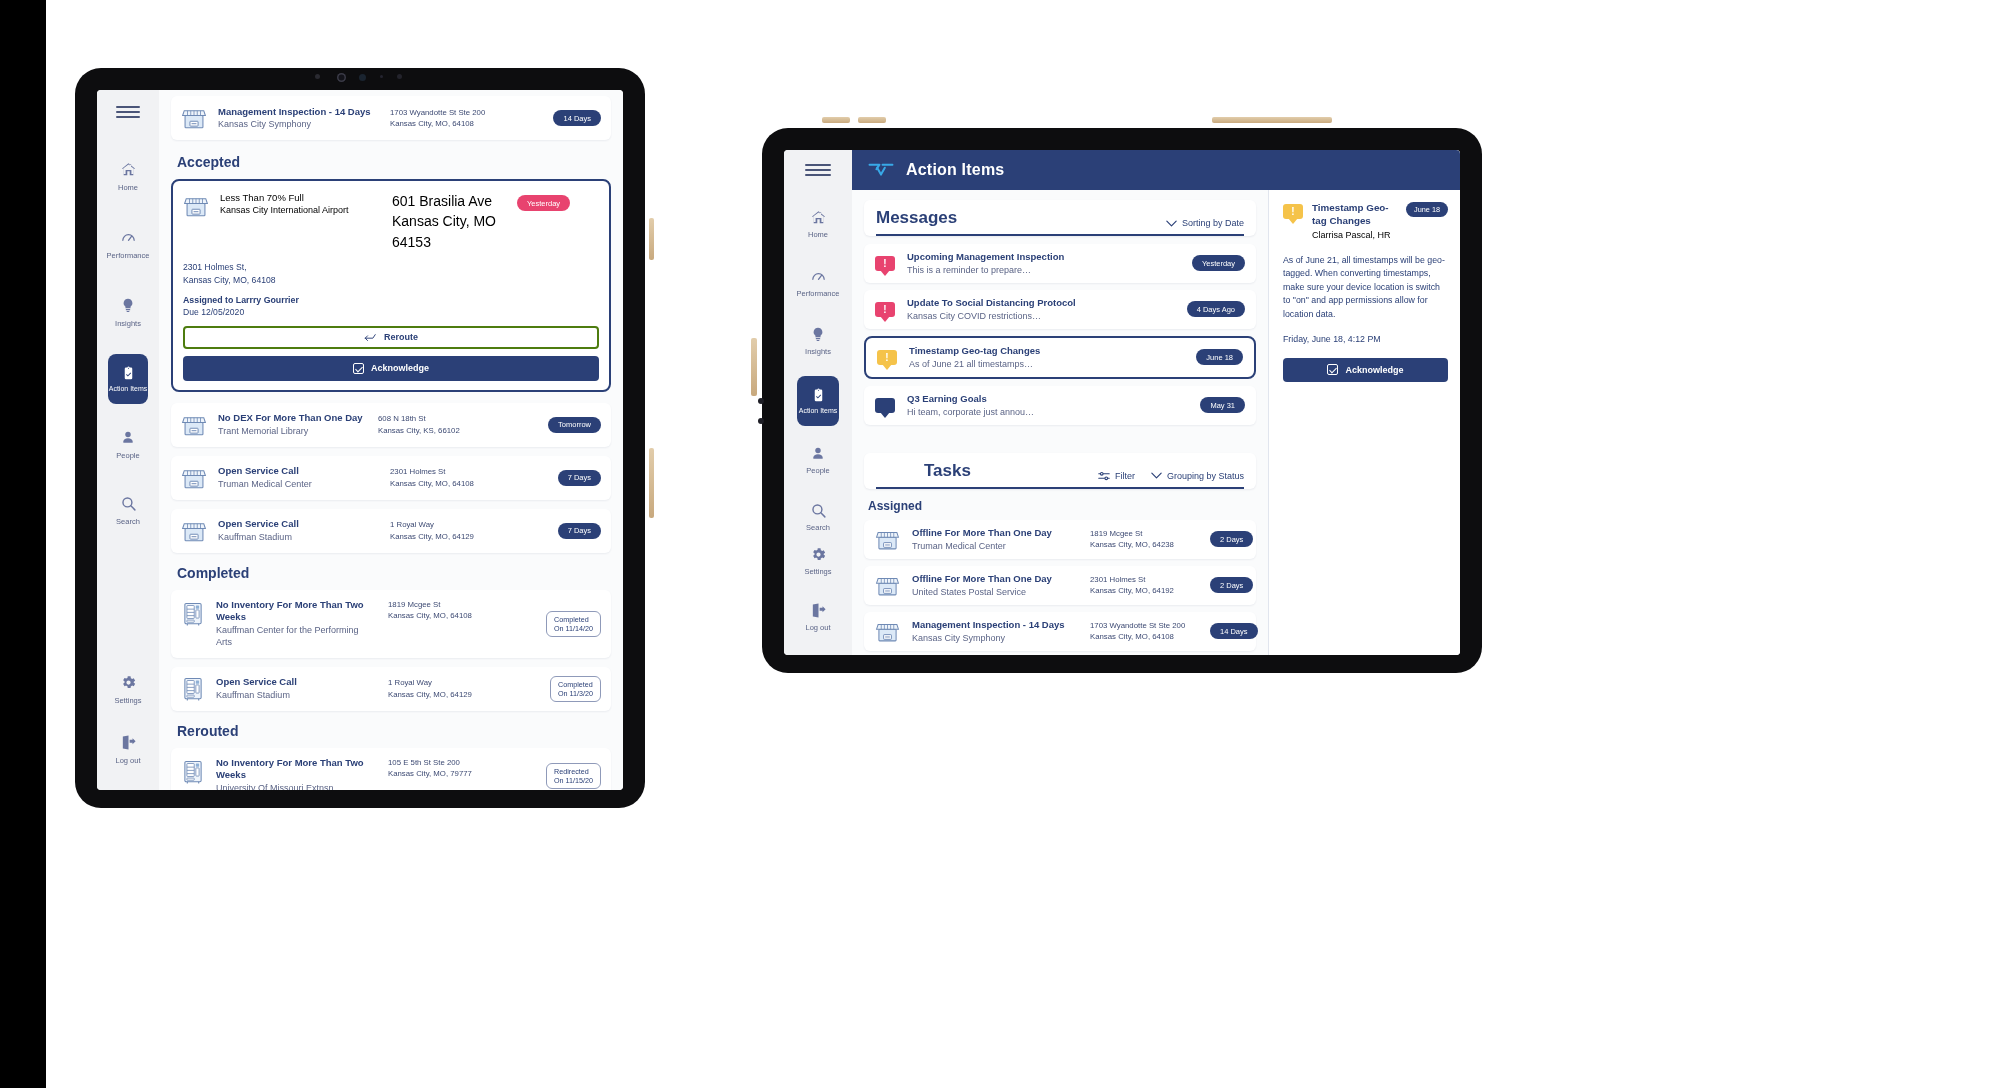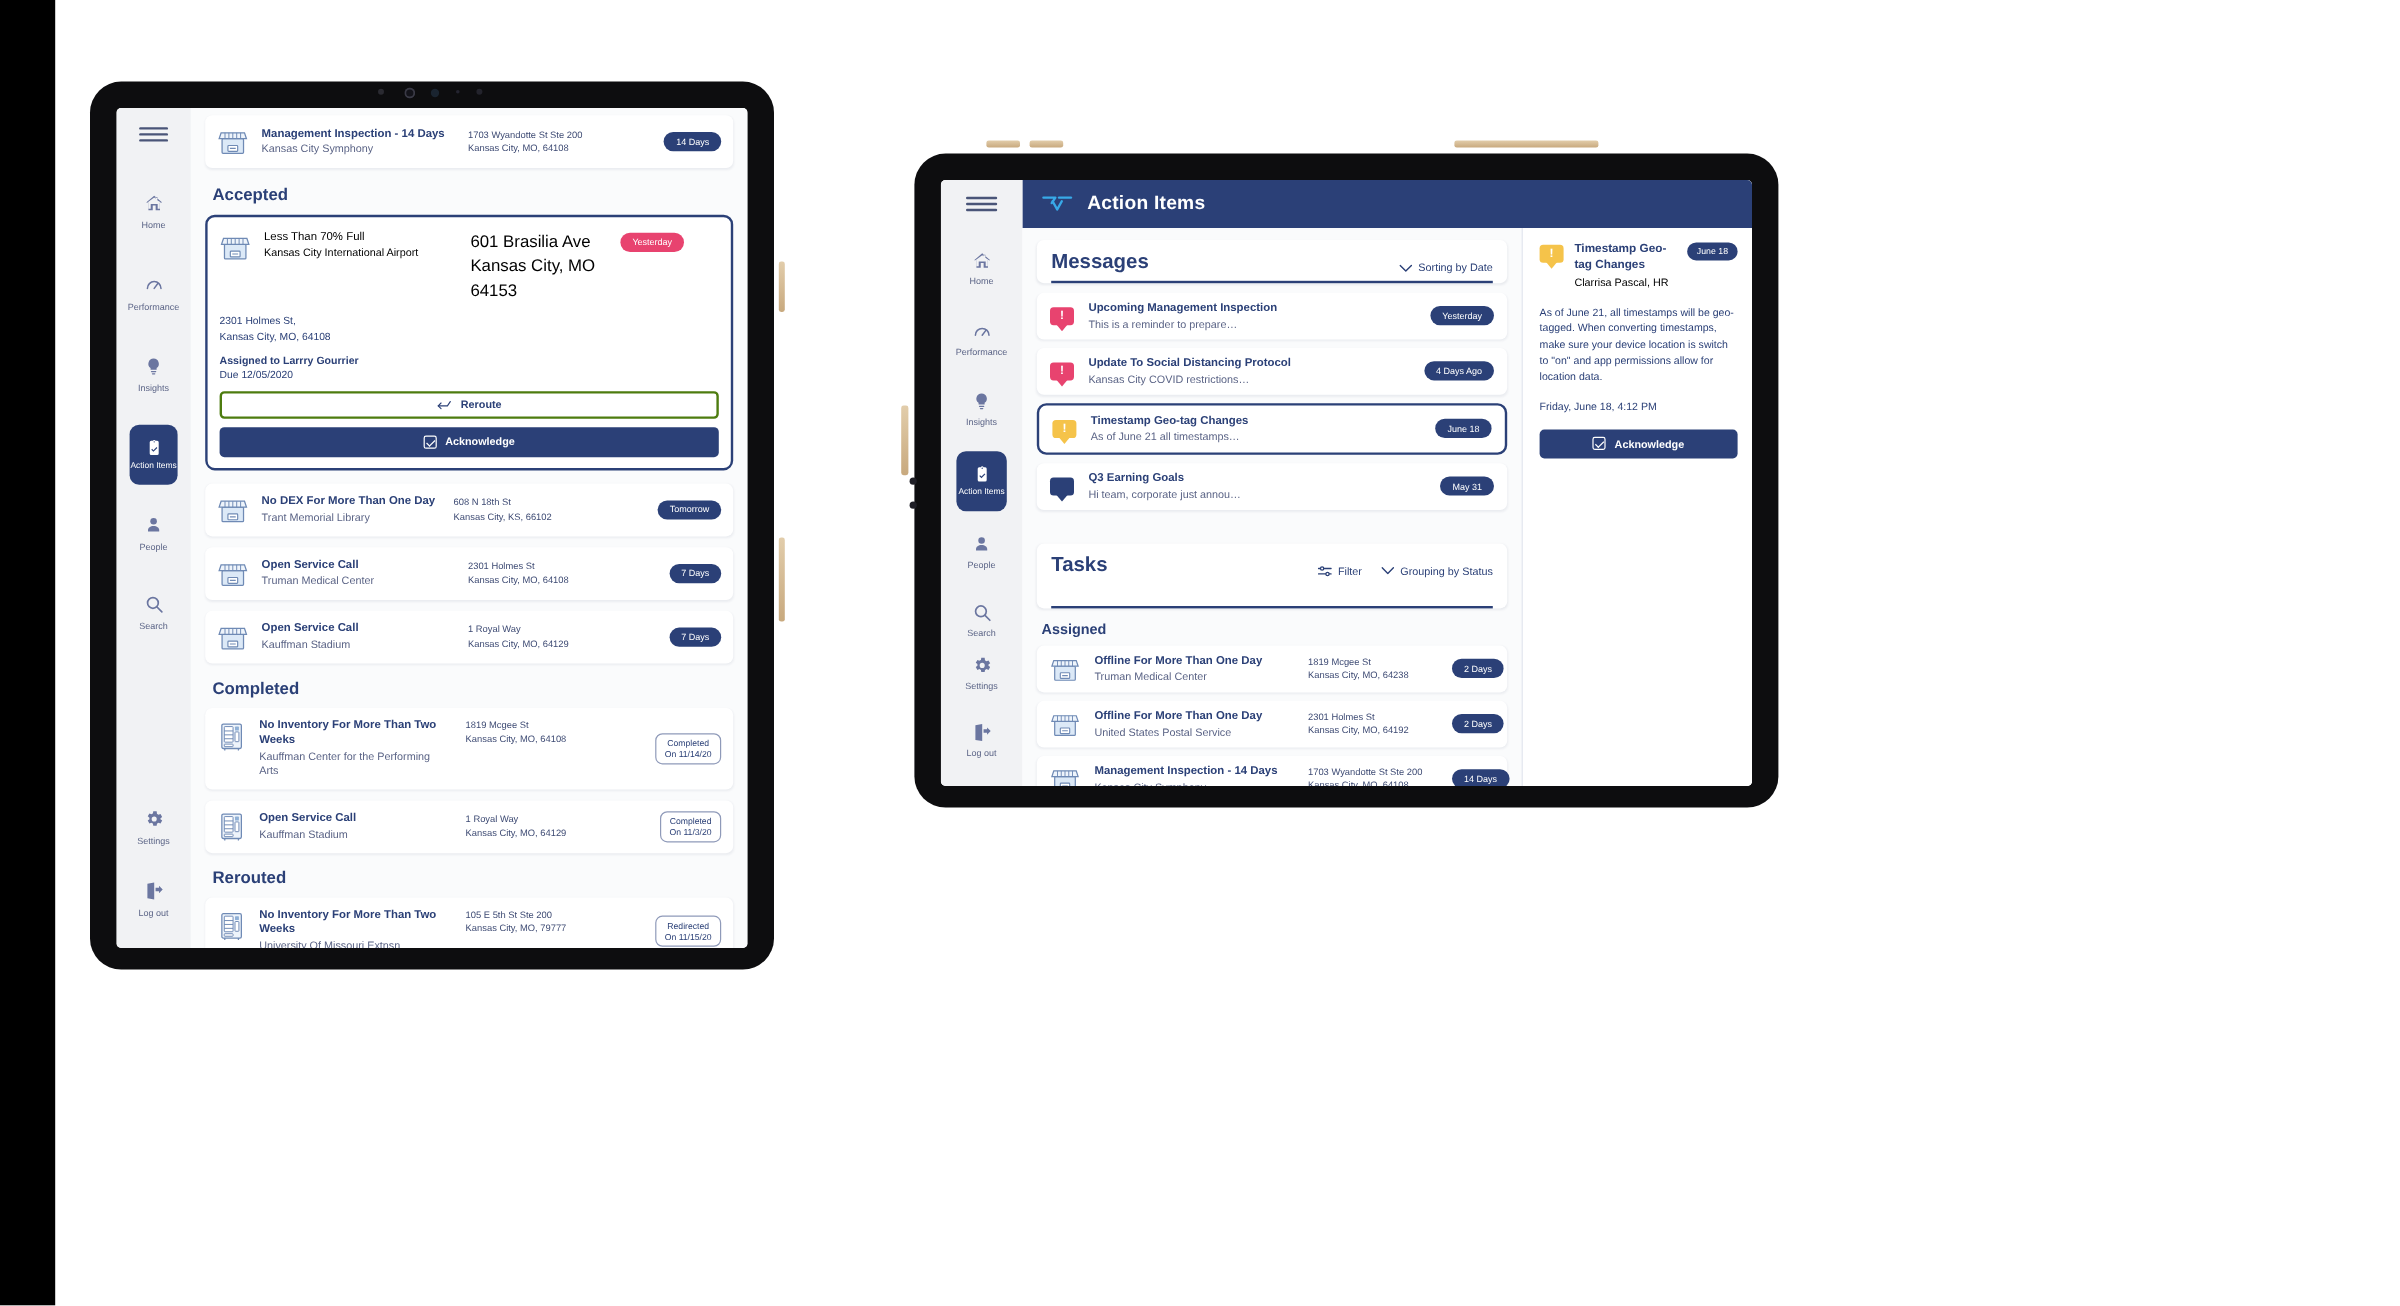--- a/index.html
+++ b/index.html
@@ -65,21 +65,21 @@
 
   .card { background:#fff; border-radius:6px; box-shadow:0 1px 2px rgba(30,40,80,.08); }
   .row { display:flex; align-items:center; background:#fff; border-radius:6px; box-shadow:0 1px 2px rgba(30,40,80,.07); }
   .row .store { flex:0 0 auto; line-height:0; }
   .row .names { flex:0 0 auto; }
   .row .t1 { font-weight:bold; color:#2b4077; }
   .row .t2 { color:#5b6486; }
   .row .addr { color:#3d4a73; flex:0 0 auto; }
   .row .badge-wrap { margin-left:auto; flex:0 0 auto; display:flex; justify-content:flex-end; }
 
-  .badge { background:#2b4077; color:#fff; border-radius:999px; text-align:center; white-space:nowrap; }
+  .badge { background:#2b4077; color:#fff; border-radius:999px; text-align:left; white-space:nowrap; }
   .badge.pink { background:#e8436f; }
   .badge.outline { background:#fff; color:#2b4077; border:1px solid #8f9ab9; border-radius:6px; line-height:1.25; white-space:pre-line; }
 
   .sect-title { font-weight:bold; color:#2b4077; }
 
   .btn { display:flex; align-items:center; justify-content:center; border-radius:4px; font-weight:bold; }
   .btn.primary { background:#2b4077; color:#fff; }
   .btn.ghost { background:#fff; color:#2b4077; border:2px solid #4d7c0f; }
   .chk { display:inline-block; border:1.5px solid currentColor; border-radius:2px; position:relative; }
   .chk::after{ content:""; position:absolute; border:solid currentColor; border-width:0 1.5px 1.5px 0; transform:rotate(45deg); }
@@ -605,21 +605,21 @@
                 <span>
                   <span class="t1" style="display:block;font-size:9.5px;line-height:1.35;">Q3 Earning Goals</span>
                   <span class="t2" style="display:block;font-size:9px;line-height:1.35;">Hi team, corporate just annou…</span>
                 </span>
                 <span class="badge-wrap">
                   <span class="badge" style="font-size:7.5px;padding:3.5px 10px;">May 31</span>
                 </span>
               </div>
 
               <div class="card" style="padding:8px 12px 0 12px;margin-top:28px;">
-                <div style="display:flex;align-items:flex-end;justify-content:space-between;padding-bottom:24px;">
+                <div style="display:flex;align-items:flex-end;justify-content:space-between;padding-bottom:6px;margin-left:48px;">
                   <span class="sect-title" style="font-size:17px;">Tasks</span>
                   <span style="display:flex;align-items:center;gap:16px;">
                     <span style="display:flex;align-items:center;gap:5px;color:#2b4077;font-size:9px;">
                       <span style="line-height:0;">
                         <svg width="12" height="10" viewBox="0 0 16 13" fill="none" stroke="#2b4077" stroke-width="1.4" stroke-linecap="round">
                             <path d="M1 3.5h14M1 9.5h14"></path>
                             <circle cx="5" cy="3.5" r="1.8" fill="#fff"></circle>
                             <circle cx="11" cy="9.5" r="1.8" fill="#fff"></circle>
                           </svg>
                       </span>

